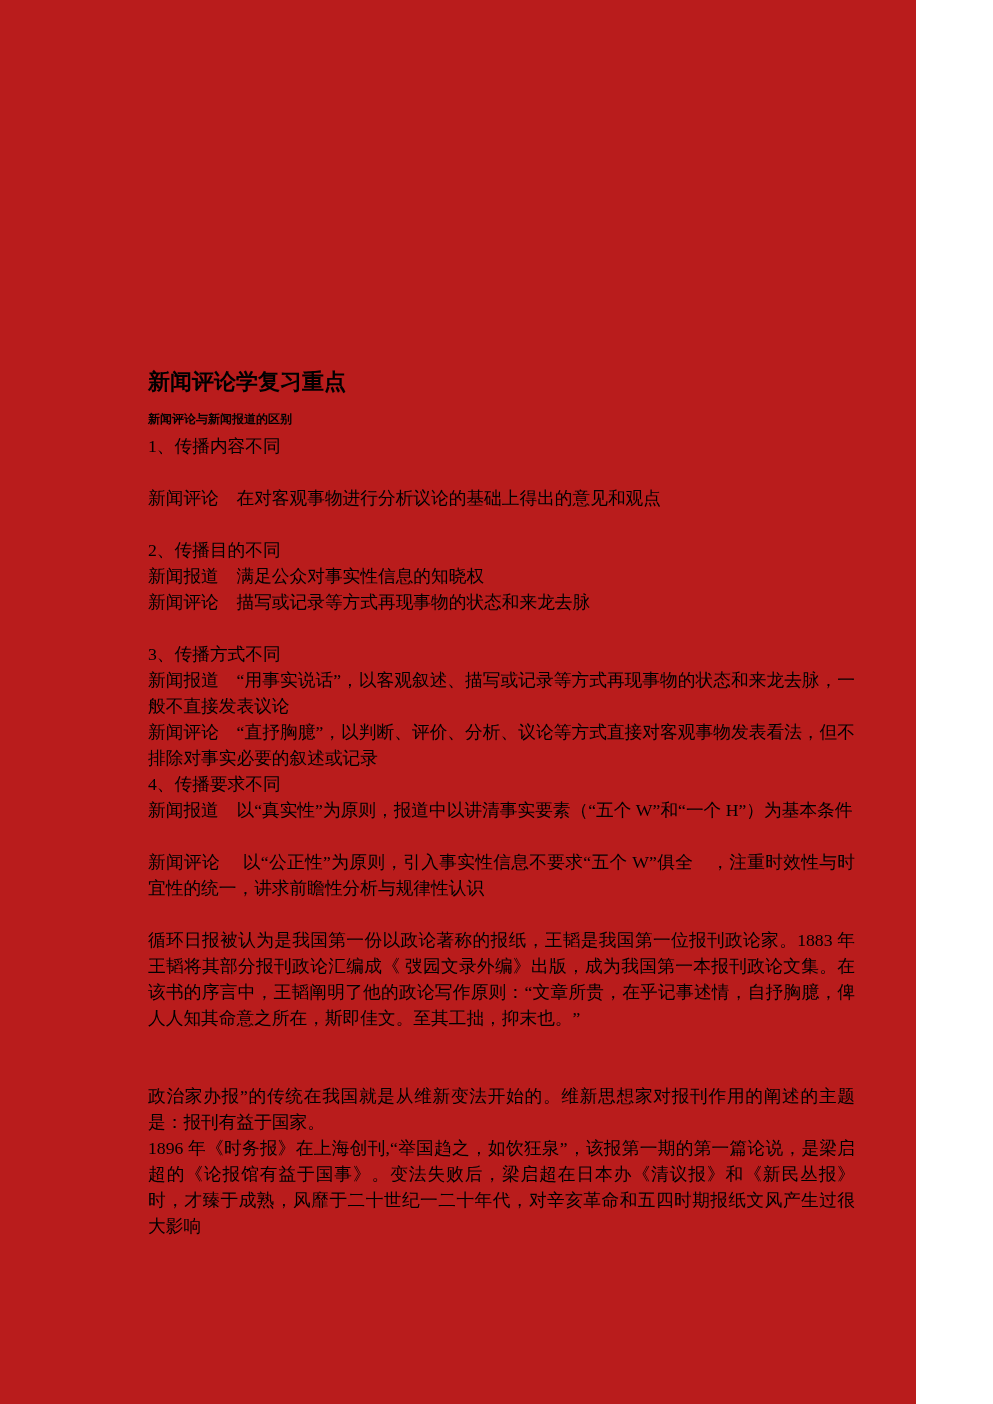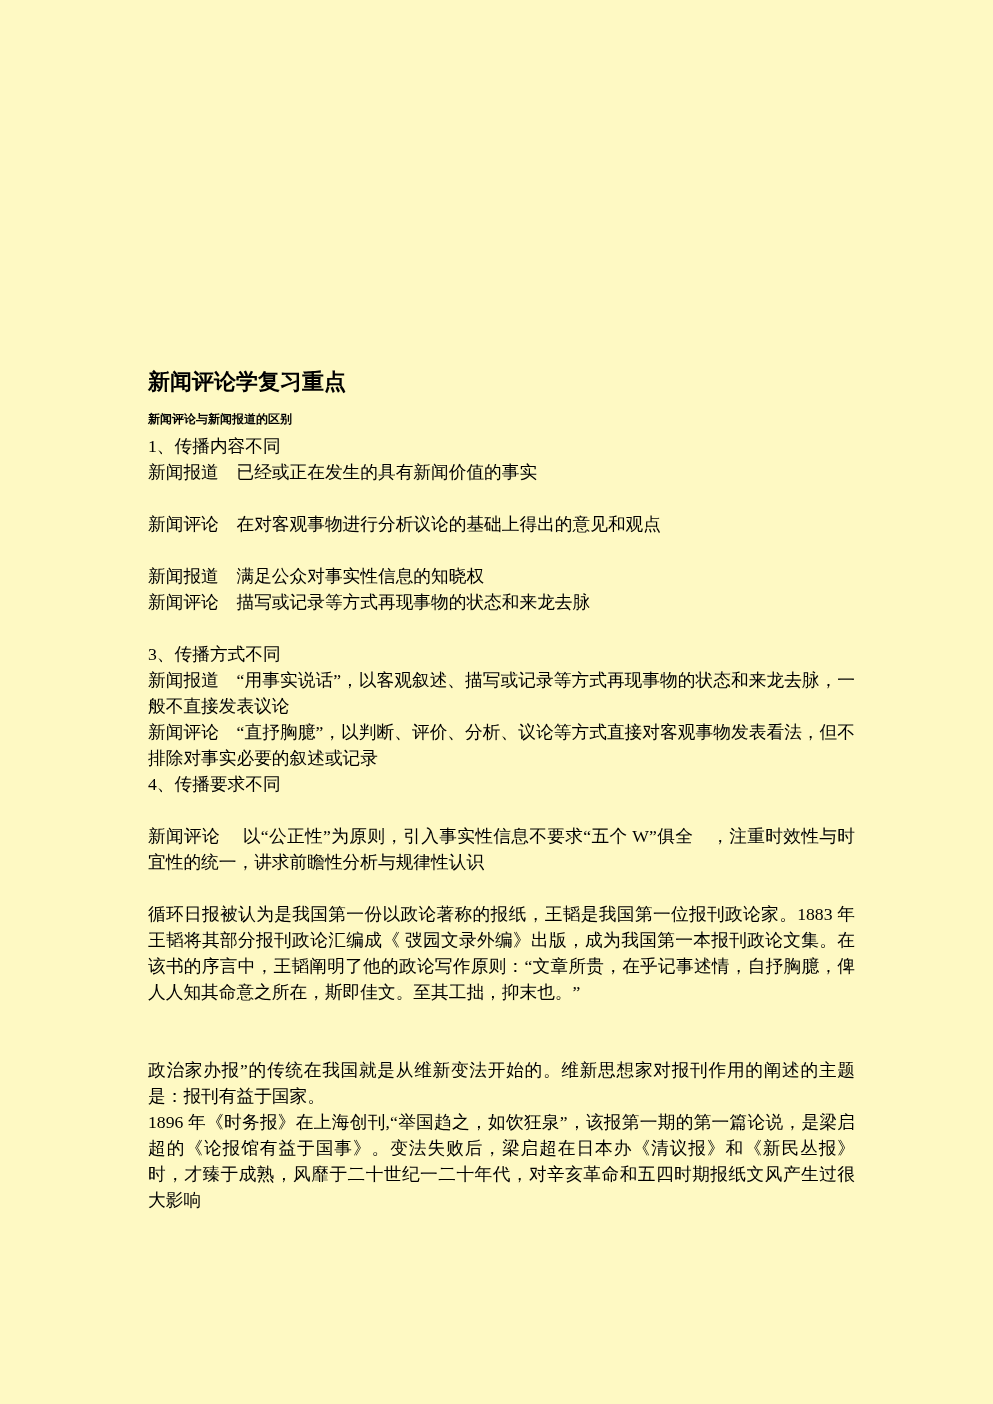--- a/index.html
+++ b/index.html
@@ -2,23 +2,23 @@
 <html><head>
 <meta charset="utf-8">
 <style>
   html, body {
     margin: 0;
     padding: 0;
     background: #ffffff;
   }
   .page {
     position: relative;
-    width: 993px;
+    width: 916px;
     height: 1404px;
-    background: #fef9c3;
+    background: #b91c1c;
     overflow: hidden;
   }
   .content {
     position: absolute;
     left: 148px;
     top: 368px;
     width: 707px;
     color: #000000;
     font-family: "Liberation Serif", "DejaVu Serif", serif;
   }
@@ -48,31 +48,32 @@
 <body>
 
 <div class="page">
   <div class="content">
 
     <div class="doc-title">新闻评论学复习重点</div>
 
     <div class="doc-heading">新闻评论与新闻报道的区别</div>
 
     <div class="line">1、传播内容不同</div>
-    <div class="line">新闻报道　已经或正在发生的具有新闻价值的事实</div>
     <div class="line"></div>
     <div class="line">新闻评论　在对客观事物进行分析议论的基础上得出的意见和观点</div>
     <div class="line"></div>
+    <div class="line">2、传播目的不同</div>
     <div class="line">新闻报道　满足公众对事实性信息的知晓权</div>
     <div class="line">新闻评论　描写或记录等方式再现事物的状态和来龙去脉</div>
     <div class="line"></div>
     <div class="line">3、传播方式不同</div>
     <div class="line">新闻报道　“用事实说话”，以客观叙述、描写或记录等方式再现事物的状态和来龙去脉，一般不直接发表议论</div>
     <div class="line">新闻评论　“直抒胸臆”，以判断、评价、分析、议论等方式直接对客观事物发表看法，但不排除对事实必要的叙述或记录</div>
     <div class="line">4、传播要求不同</div>
+    <div class="line">新闻报道　以“真实性”为原则，报道中以讲清事实要素（“五个 W”和“一个 H”）为基本条件</div>
     <div class="line"></div>
     <div class="line">新闻评论　 以“公正性”为原则，引入事实性信息不要求“五个 W”俱全　，注重时效性与时宜性的统一，讲求前瞻性分析与规律性认识</div>
     <div class="line"></div>
     <div class="line">循环日报被认为是我国第一份以政论著称的报纸，王韬是我国第一位报刊政论家。1883 年王韬将其部分报刊政论汇编成《 弢园文录外编》出版，成为我国第一本报刊政论文集。在该书的序言中，王韬阐明了他的政论写作原则：“文章所贵，在乎记事述情，自抒胸臆，俾人人知其命意之所在，斯即佳文。至其工拙，抑末也。”</div>
     <div class="line"></div>
     <div class="line"></div>
     <div class="line">政治家办报”的传统在我国就是从维新变法开始的。维新思想家对报刊作用的阐述的主题是：报刊有益于国家。</div>
     <div class="line">1896 年《时务报》在上海创刊,“举国趋之，如饮狂泉”，该报第一期的第一篇论说，是梁启超的《论报馆有益于国事》。变法失败后，梁启超在日本办《清议报》和《新民丛报》时，才臻于成熟，风靡于二十世纪一二十年代，对辛亥革命和五四时期报纸文风产生过很大影响</div>
 
   </div>

